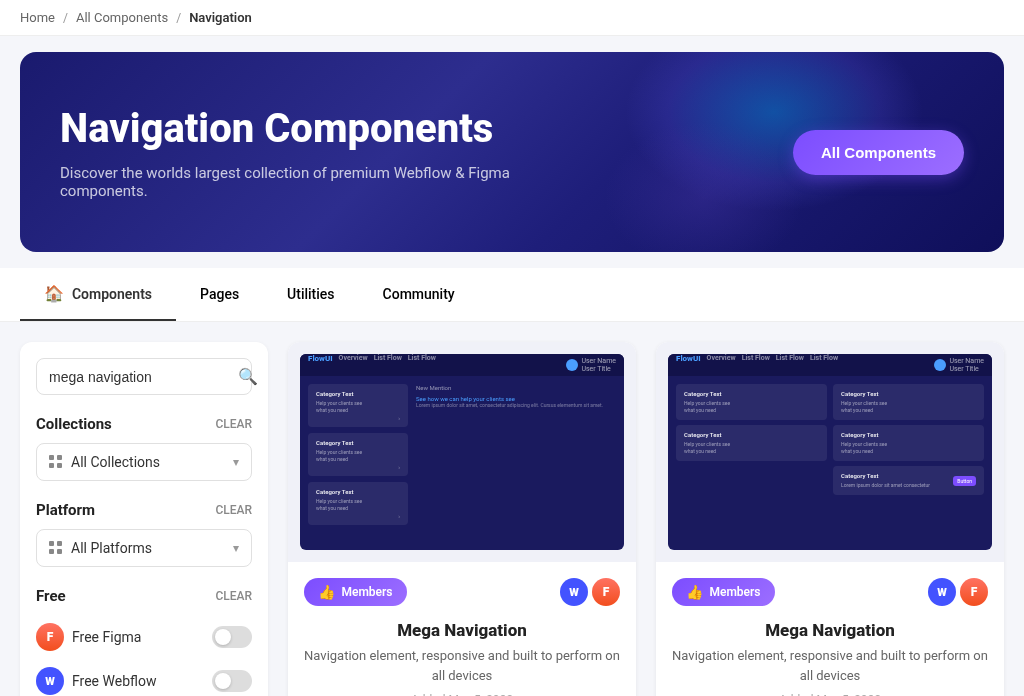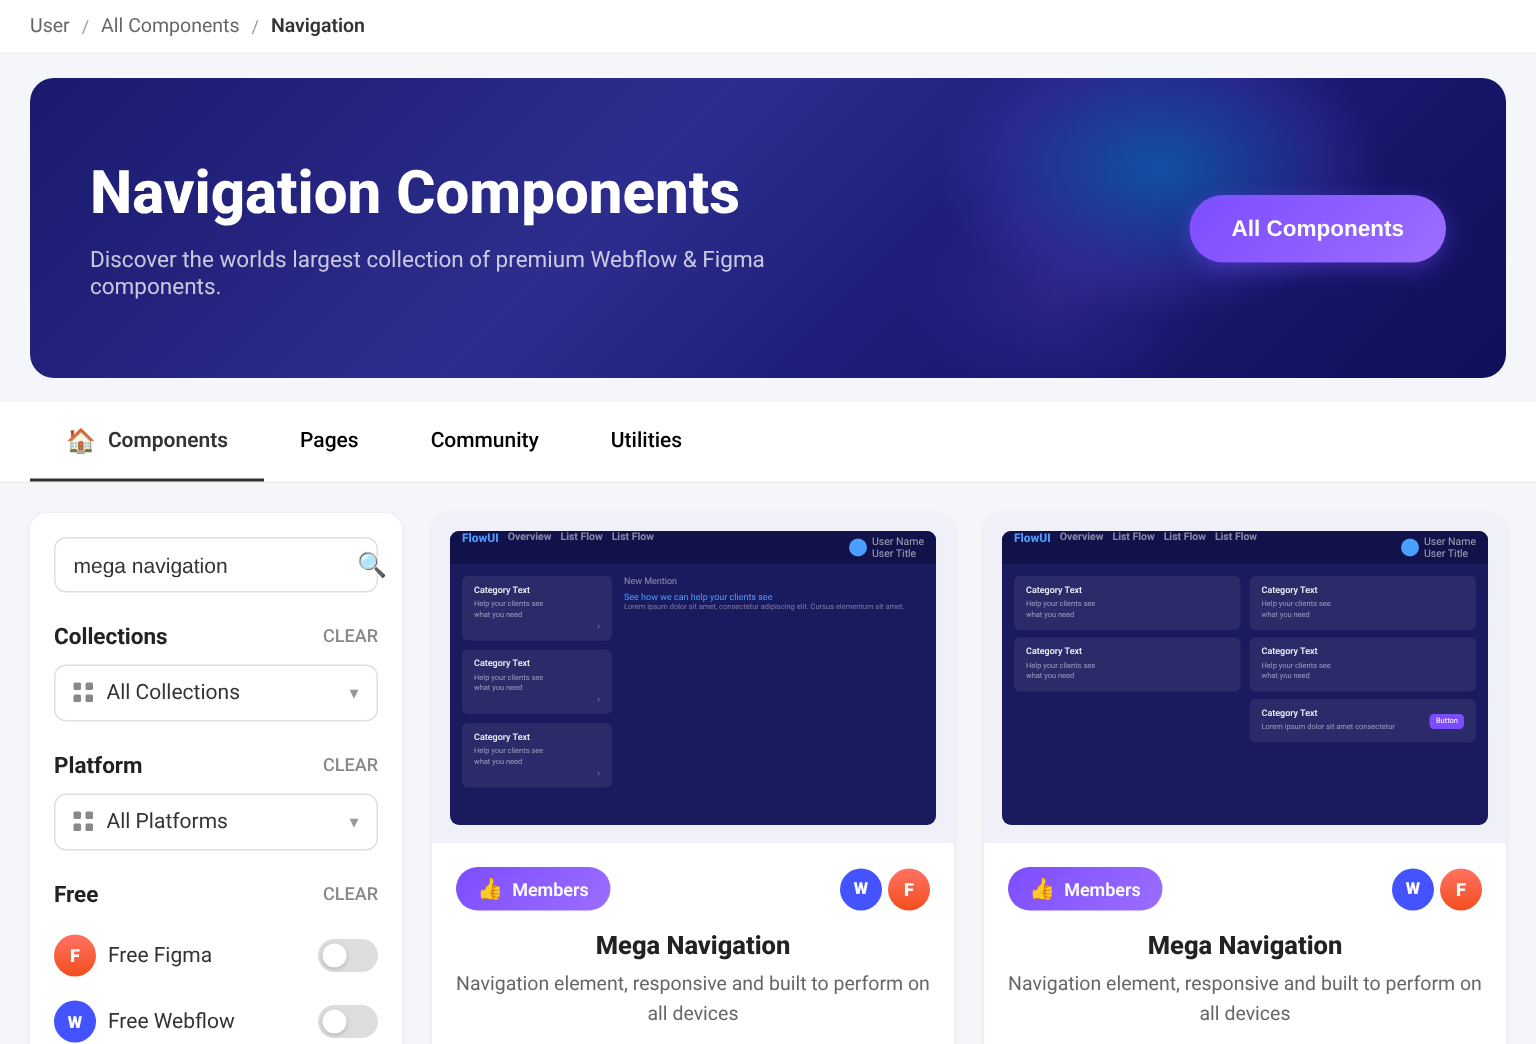--- a/index.html
+++ b/index.html
@@ -247,21 +247,21 @@
       background: #4353ff;
       color: white; font-weight: 900; font-size: 11px;
       border-radius: 50%; width: 28px; height: 28px;
       display: flex; align-items: center; justify-content: center;
     }
   </style>
 </head>
 <body>
 
 <nav class="breadcrumb">
-  <a href="#">User</a>
+  <a href="#">Home</a>
   <span class="sep">/</span>
   <a href="#">All Components</a>
   <span class="sep">/</span>
   <span class="current">Navigation</span>
 </nav>
 
 <div class="hero">
   <div class="hero-text">
     <h1 class="hero-title">Navigation Components</h1>
     <p class="hero-subtitle">Discover the worlds largest collection of premium Webflow &amp; Figma components.</p>
@@ -271,24 +271,24 @@
 
 <div class="tab-bar">
   <div class="tab-item active">
     <span class="tab-icon">🏠</span>
     <span>Components</span>
   </div>
   <div class="tab-item">
     <span>Pages</span>
   </div>
   <div class="tab-item">
+    <span>Utilities</span>
+  </div>
+  <div class="tab-item">
     <span>Community</span>
-  </div>
-  <div class="tab-item">
-    <span>Utilities</span>
   </div>
 </div>
 
 <div class="main-layout">
 
   <aside class="sidebar">
 
     <div class="search-box">
       <input type="text" value="mega navigation" style="">
       <span class="search-icon">🔍</span>

